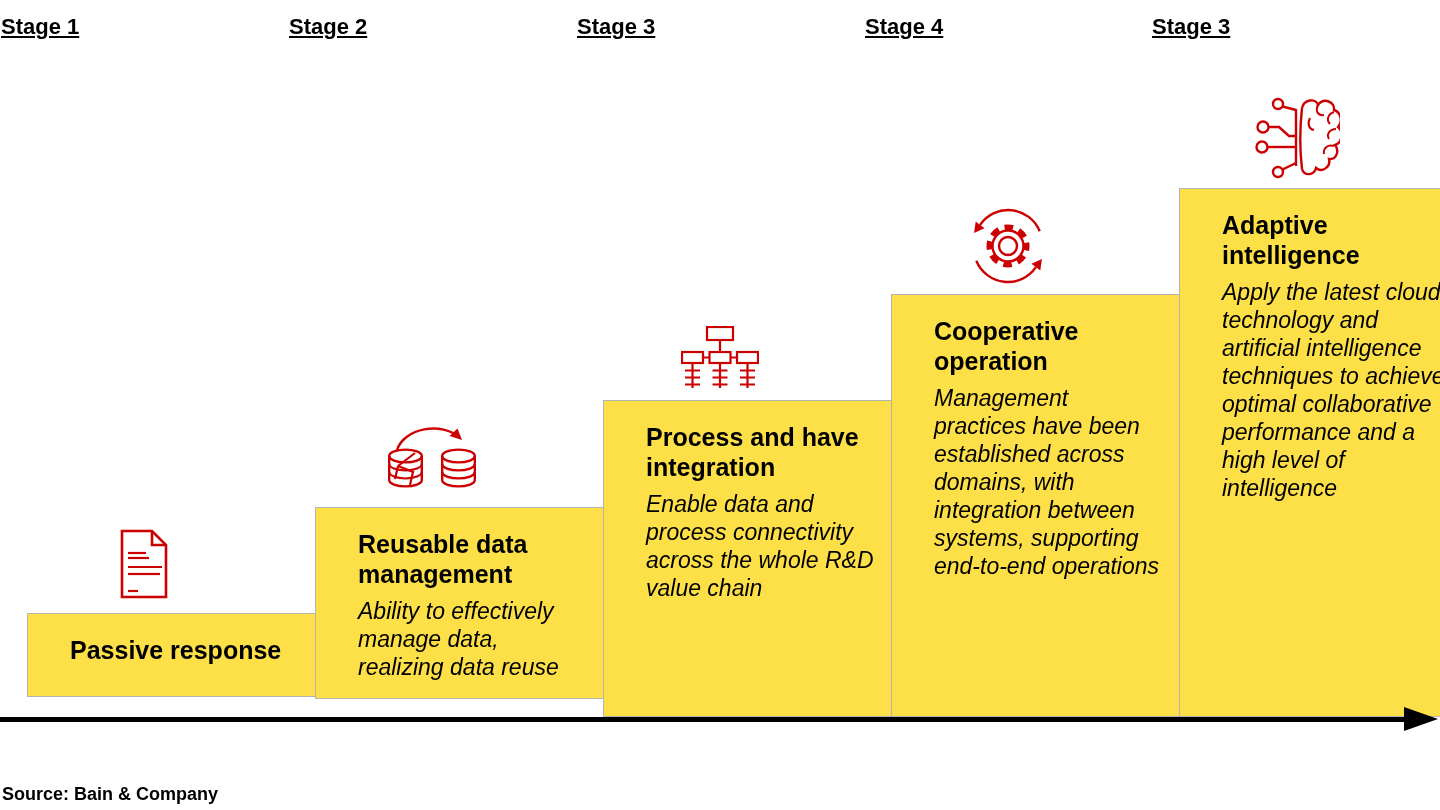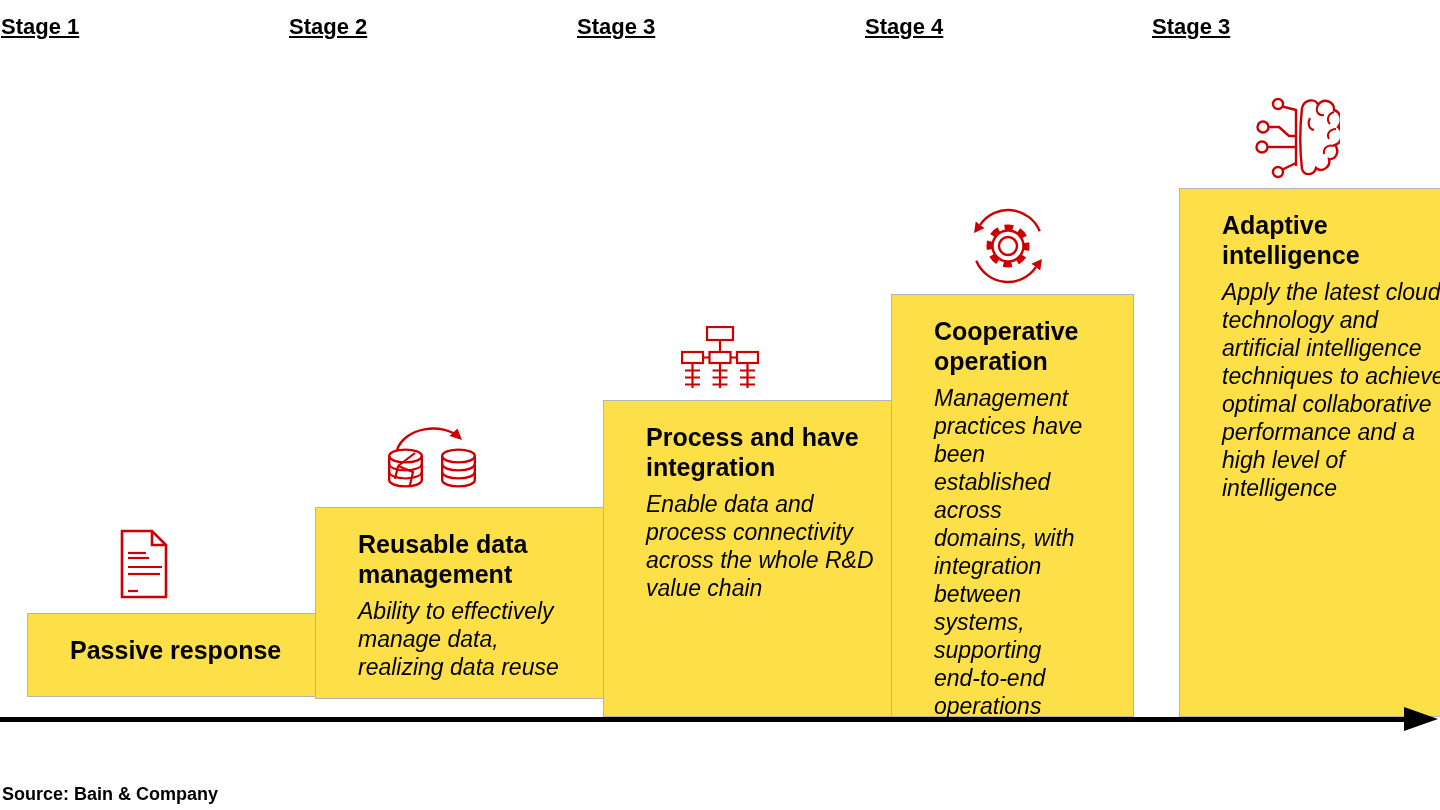--- a/index.html
+++ b/index.html
@@ -46,21 +46,21 @@
 realizing data reuse</div>
   </div>
   <div class="step" style="left:576px;top:400px;width:289px;height:317px">
     <div class="step-title">Process and have
 integration</div>
     <div class="step-desc">Enable data and
 process connectivity
 across the whole R&amp;D
 value chain</div>
   </div>
-  <div class="step" style="left:864px;top:294px;width:243px;height:423px">
+  <div class="step" style="left:864px;top:294px;width:289px;height:423px">
     <div class="step-title">Cooperative
 operation</div>
     <div class="step-desc">Management
 practices have been
 established across
 domains, with
 integration between
 systems, supporting
 end-to-end operations</div>
   </div>

